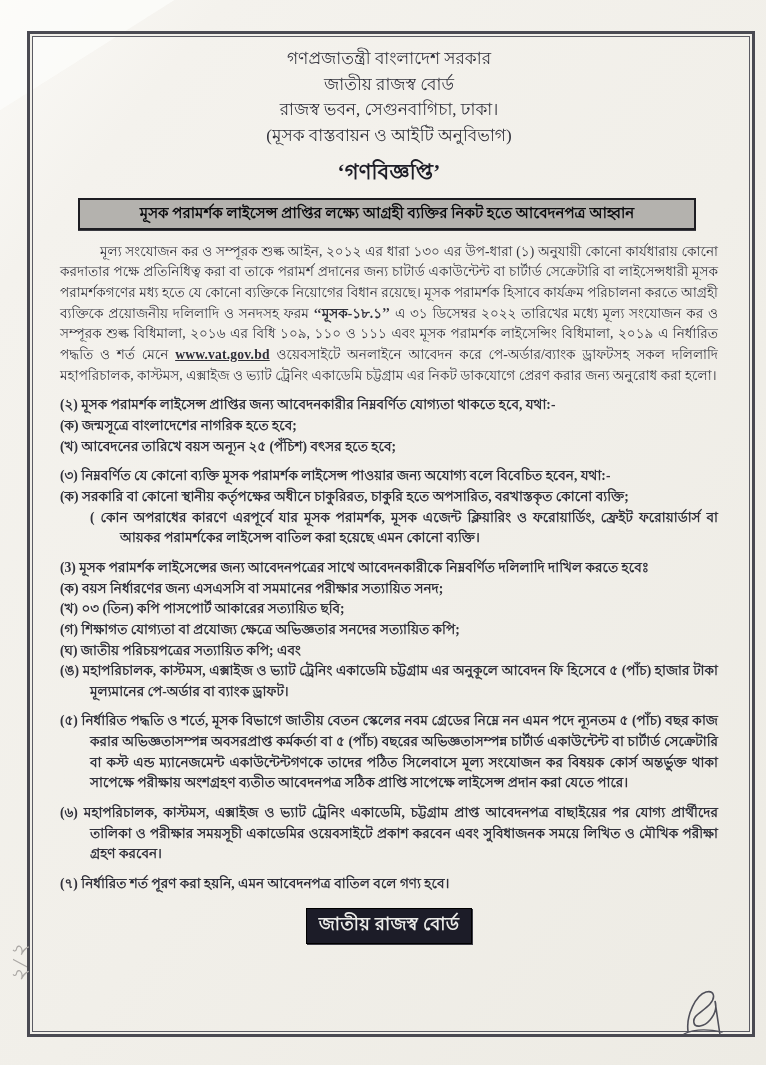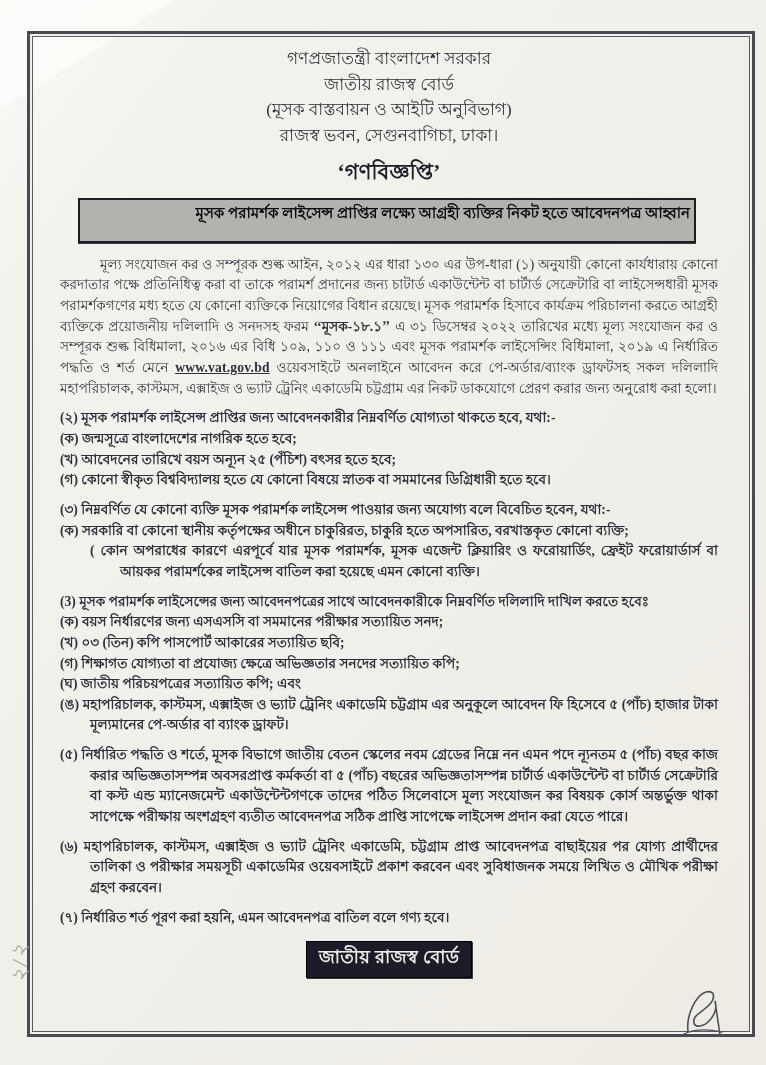--- a/index.html
+++ b/index.html
@@ -32,22 +32,22 @@
   .center{text-align:center;}
   .hdr div{line-height:1.5;font-size:17px;}
   .notice-title{
     margin-top:9px;font-size:21px;font-weight:700;letter-spacing:.2px;color:#1d1d26;text-align:center;
   }
   .banner{
     margin:9px 22px 0 18px;
     background:#b4b2ae;
     border:2px solid #1d1d22;
     box-shadow:0 1px 0 #3a3a40;
-    color:#0b0b0e;font-weight:700;font-size:15px;text-align:right;
-    padding:2px 4px 16px;
+    color:#0b0b0e;font-weight:700;font-size:15px;text-align:center;
+    padding:2px 4px 3px;
   }
   .intro{
     margin:12px 0 0;text-align:justify;text-indent:40px;
   }
   .b{font-weight:700;}
   .link{font-weight:700;text-decoration:underline;letter-spacing:.2px;}
   .sec{margin-top:9px;font-weight:bold;}
   .sec-head{
     padding-left:30px;text-indent:-30px;text-align:justify;
   }
@@ -79,35 +79,34 @@
   <div class="corner-shade"></div>
   <div class="frame"></div>
 
   <div class="page-label">২/২</div>
 
   <div class="content">
 
     <div class="hdr center">
       <div>গণপ্রজাতন্ত্রী বাংলাদেশ সরকার</div>
       <div>জাতীয় রাজস্ব বোর্ড</div>
+      <div>রাজস্ব ভবন, সেগুনবাগিচা, ঢাকা।</div>
       <div>(মূসক বাস্তবায়ন ও আইটি অনুবিভাগ)</div>
-      <div>রাজস্ব ভবন, সেগুনবাগিচা, ঢাকা।</div>
     </div>
 
     <div class="notice-title center">‘গণবিজ্ঞপ্তি’</div>
 
     <div class="banner">মূসক পরামর্শক লাইসেন্স প্রাপ্তির লক্ষ্যে আগ্রহী ব্যক্তির নিকট হতে আবেদনপত্র আহ্বান</div>
 
     <p class="intro"><span>মূল্য সংযোজন কর ও সম্পূরক শুল্ক আইন, ২০১২ এর ধারা ১৩০ এর উপ-ধারা (১) অনুযায়ী কোনো কার্যধারায় কোনো করদাতার পক্ষে প্রতিনিধিত্ব করা বা তাকে পরামর্শ প্রদানের জন্য চাটার্ড একাউন্টেন্ট বা চার্টার্ড সেক্রেটারি বা লাইসেন্সধারী মূসক পরামর্শকগণের মধ্য হতে যে কোনো ব্যক্তিকে নিয়োগের বিধান রয়েছে। মূসক পরামর্শক হিসাবে কার্যক্রম পরিচালনা করতে আগ্রহী ব্যক্তিকে প্রয়োজনীয় দলিলাদি ও সনদসহ ফরম </span><span class="b">‘‘মূসক-১৮.১’’</span><span> এ ৩১ ডিসেম্বর ২০২২ তারিখের মধ্যে মূল্য সংযোজন কর ও সম্পূরক শুল্ক বিধিমালা, ২০১৬ এর বিধি ১০৯, ১১০ ও ১১১ এবং মূসক পরামর্শক লাইসেন্সিং বিধিমালা, ২০১৯ এ নির্ধারিত পদ্ধতি ও শর্ত মেনে </span><span class="link">www.vat.gov.bd</span><span> ওয়েবসাইটে অনলাইনে আবেদন করে পে-অর্ডার/ব্যাংক ড্রাফটসহ সকল দলিলাদি মহাপরিচালক, কাস্টমস, এক্সাইজ ও ভ্যাট ট্রেনিং একাডেমি চট্টগ্রাম এর নিকট ডাকযোগে প্রেরণ করার জন্য অনুরোধ করা হলো।</span></p>
 
     <div class="sec">
       <div class="sec-head">(২) মূসক পরামর্শক লাইসেন্স প্রাপ্তির জন্য আবেদনকারীর নিম্নবর্ণিত যোগ্যতা থাকতে হবে, যথা:-</div>
       <div class="sec-item">(ক) জন্মসূত্রে বাংলাদেশের নাগরিক হতে হবে;</div>
       <div class="sec-item">(খ) আবেদনের তারিখে বয়স অন্যূন ২৫ (পঁচিশ) বৎসর হতে হবে;</div>
-      <div class="sec-item">(গ) কোনো স্বীকৃত বিশ্ববিদ্যালয় হতে যে কোনো বিষয়ে স্নাতক বা সমমানের ডিগ্রিধারী হতে হবে।</div>
     </div>
 
     <div class="sec">
       <div class="sec-head">(৩) নিম্নবর্ণিত যে কোনো ব্যক্তি মূসক পরামর্শক লাইসেন্স পাওয়ার জন্য অযোগ্য বলে বিবেচিত হবেন, যথা:-</div>
       <div class="sec-item">(ক) সরকারি বা কোনো স্থানীয় কর্তৃপক্ষের অধীনে চাকুরিরত, চাকুরি হতে অপসারিত, বরখাস্তকৃত কোনো ব্যক্তি;</div>
       <div class="sec-item less-indent">( কোন অপরাধের কারণে এরপূর্বে যার মূসক পরামর্শক, মূসক এজেন্ট ক্লিয়ারিং ও ফরোয়ার্ডিং, ফ্রেইট ফরোয়ার্ডার্স বা আয়কর পরামর্শকের লাইসেন্স বাতিল করা হয়েছে এমন কোনো ব্যক্তি।</div>
     </div>
 
     <div class="sec">
       <div class="sec-head">(3) মূসক পরামর্শক লাইসেন্সের জন্য আবেদনপত্রের সাথে আবেদনকারীকে নিম্নবর্ণিত দলিলাদি দাখিল করতে হবেঃ</div>

